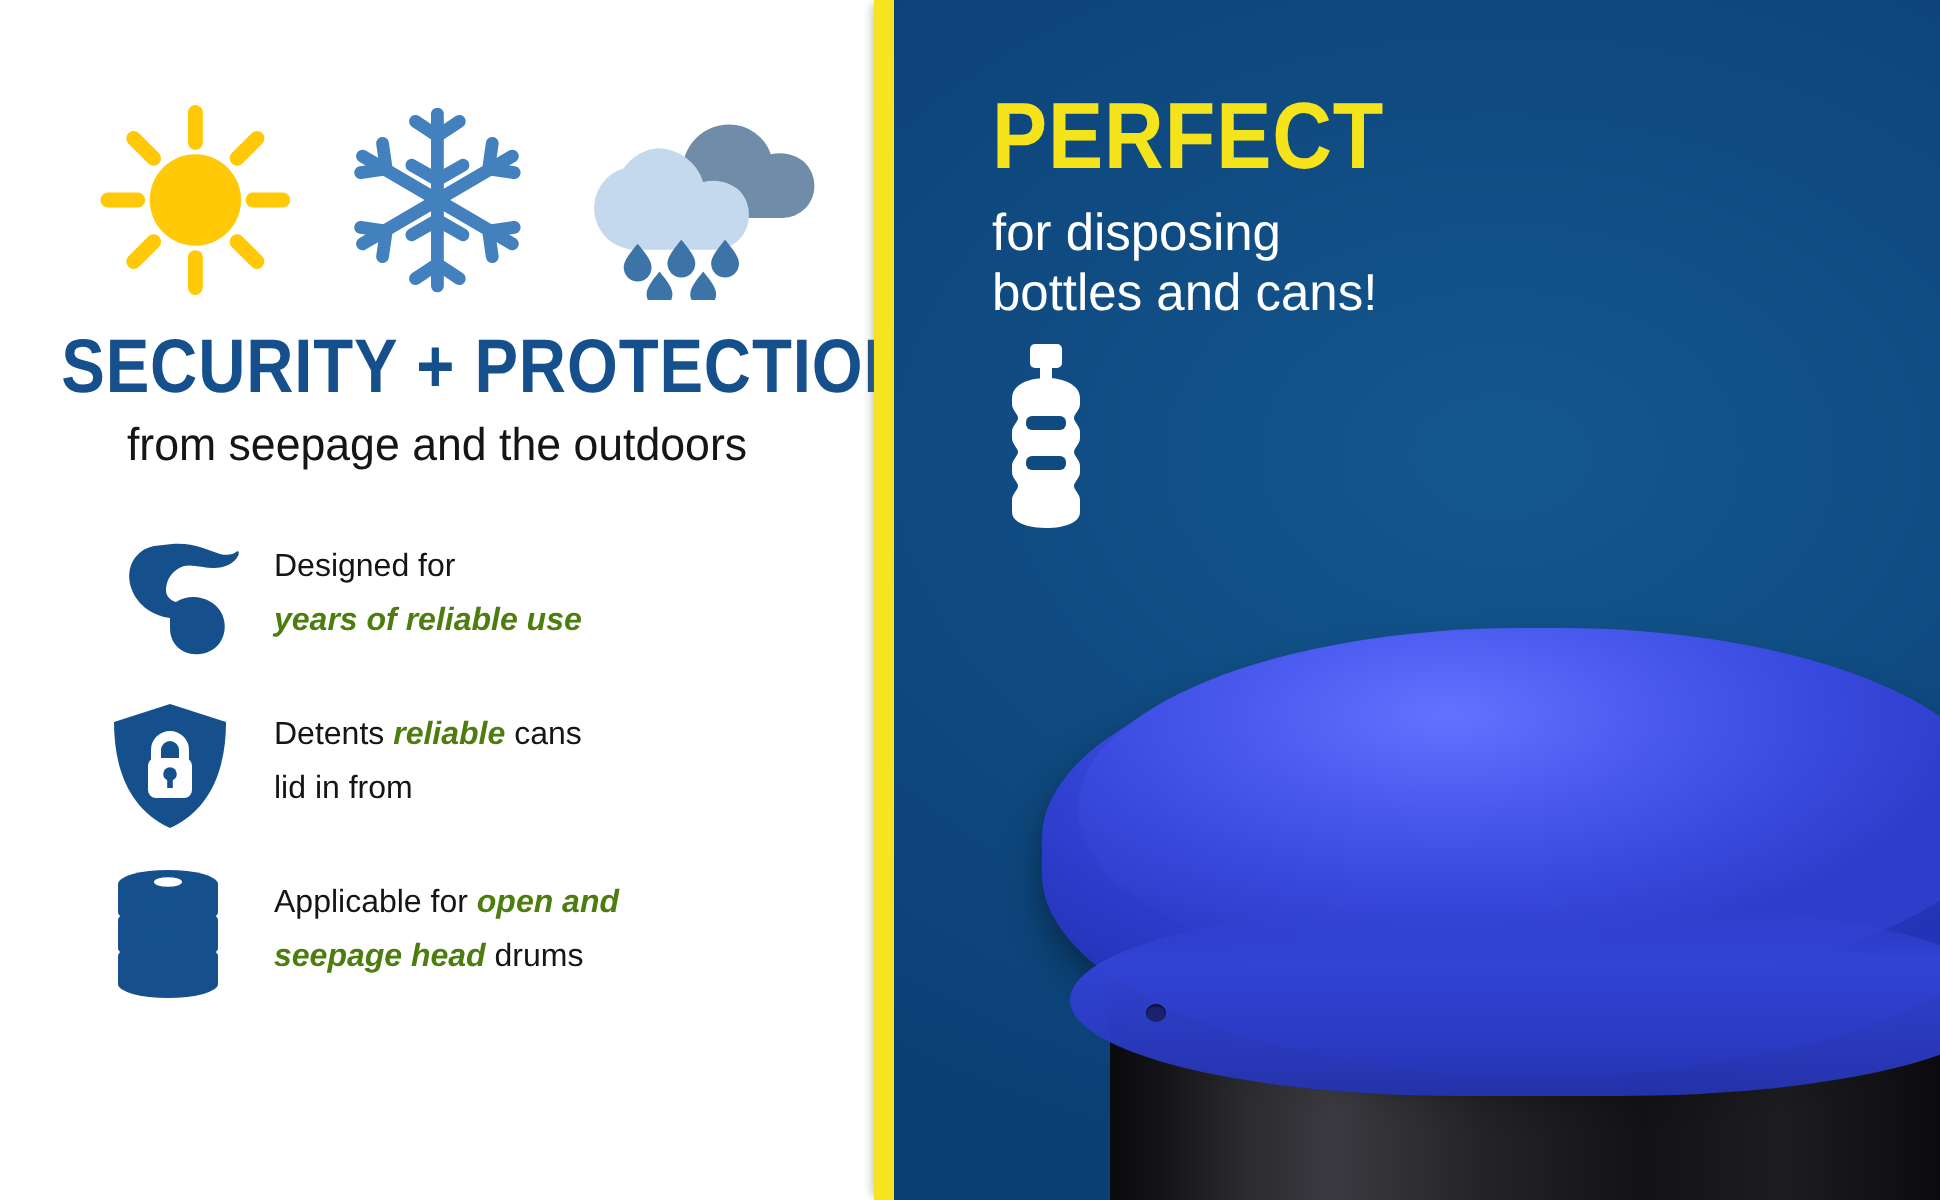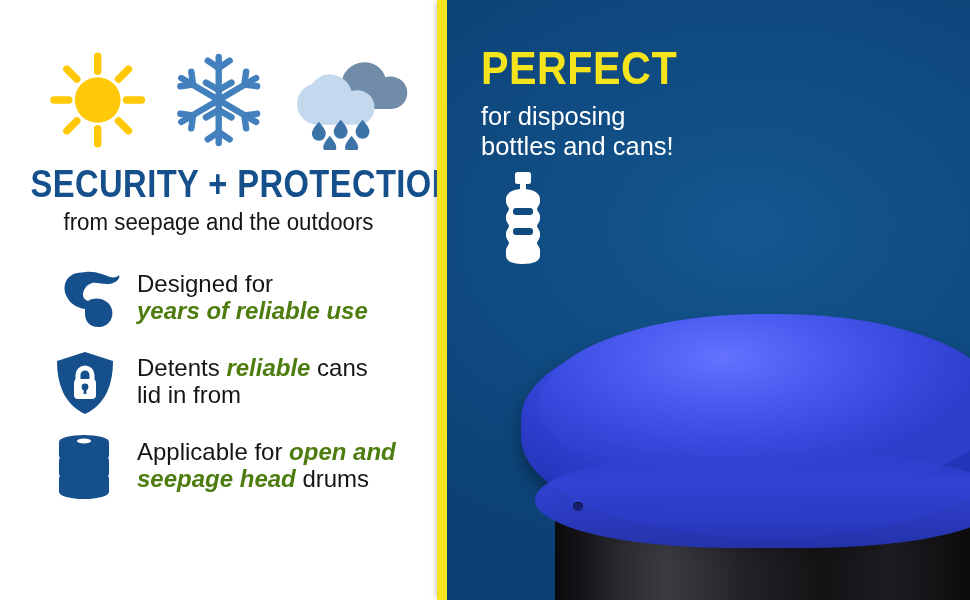--- a/index.html
+++ b/index.html
@@ -71,21 +71,21 @@
     min-height:62px;
   }
   .feature-icon {
     flex:0 0 82px;
     height:62px;
     display:flex;
     align-items:center;
     justify-content:flex-start;
   }
   .feature-text {
-    font-size:24px;
+    font-size:16px;
     line-height:27px;
     color:#151515;
     padding-top:2px;
   }
   .feature-text b { color:#4d7c0f; font-weight:bold;font-style:italic; }
   #yellow-divider {
     flex:0 0 10px;
     width:10px; height:600px;
     background:#F7E420;
     box-shadow:-3px 0 5px -2px rgba(120,120,110,0.45);
@@ -98,21 +98,21 @@
     position:relative;
     flex:1 1 auto;
     height:600px;
     background:
       radial-gradient(ellipse 520px 360px at 58% 38%, #14578F 0%, #0F4A80 55%, #0B4075 100%);
     overflow:hidden;
   }
 
   #right-copy {
     position:absolute;
-    left:34px; top:44px;
+    left:49px; top:44px;
     z-index:6;
   }
   #perfect {
     font-family:"Liberation Sans Narrow","Liberation Sans",sans-serif;
     font-weight:bold;
     font-size:47px;
     line-height:48px;
     color:#F5E41C;
     letter-spacing:0.5px;
     transform:scaleX(0.88);

